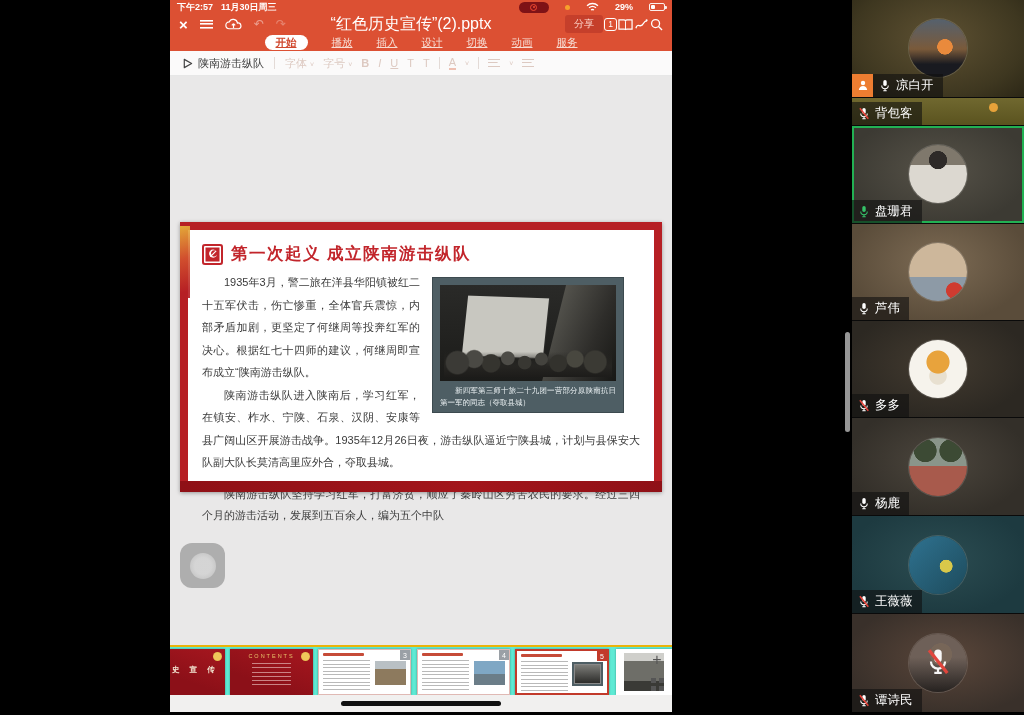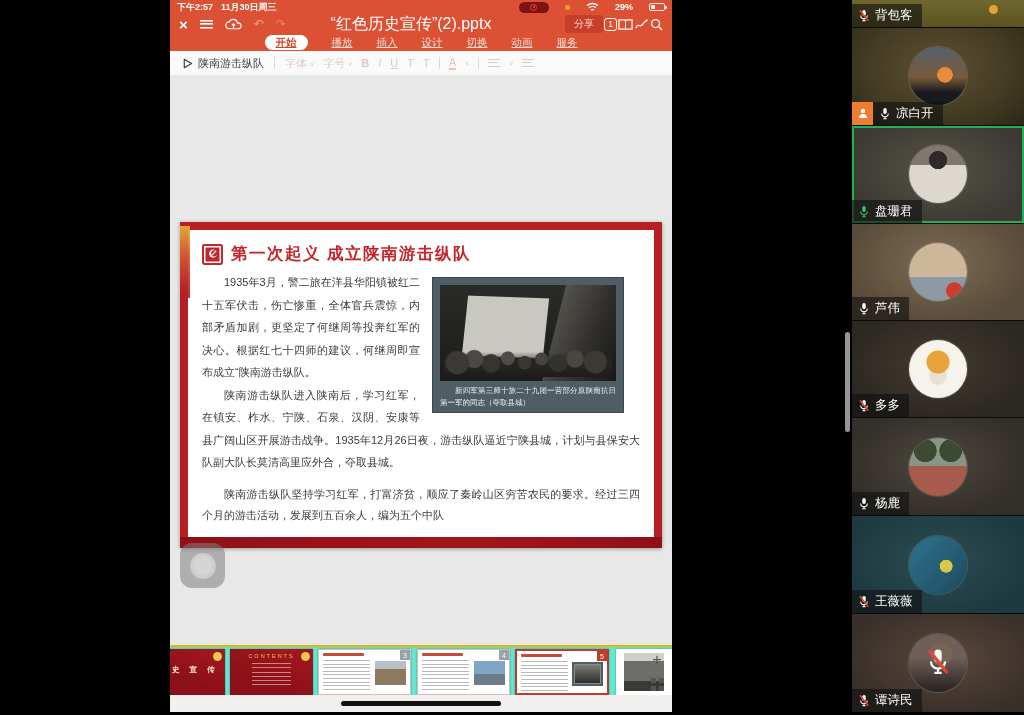--- a/index.html
+++ b/index.html
@@ -41,21 +41,21 @@
   .fb-sep { width:1px; height:12px; background:#e3dad6; }
   .fb-dis { color:#ddc9c1; display:flex; align-items:center; gap:9px; font-size:11px; }
   .fb-dis b { font-weight:bold; } .fb-dis .it { font-style:italic; } .fb-dis .un { text-decoration:underline; }
   .caret { font-size:7px; }
   .alines { display:inline-block; width:12px; height:9px; background:linear-gradient(#ddc9c1,#ddc9c1) 0 0/100% 1.4px no-repeat, linear-gradient(#ddc9c1,#ddc9c1) 0 50%/80% 1.4px no-repeat, linear-gradient(#ddc9c1,#ddc9c1) 0 100%/100% 1.4px no-repeat; }
   .fcA { border-bottom:2px solid #eec0b2; padding-bottom:0; }
 
   .canvas { position:relative; height:569px; background:#e9e8e8; }
 
   
-  .slide { position:absolute; left:10px; top:146px; width:482px; height:326px; background:#fff; border:8px solid #b61f24; box-shadow:0 1px 4px rgba(0,0,0,.35); }
+  .slide { position:absolute; left:10px; top:146px; width:482px; height:270px; background:#fff; border:8px solid #b61f24; box-shadow:0 1px 4px rgba(0,0,0,.35); }
   .slide-flag { position:absolute; left:-8px; top:-4px; width:10px; height:72px; background:linear-gradient(165deg,#e8b73a 0%,#d4542f 45%,#b61f24 90%); opacity:.9; }
   .slide-bottomband { position:absolute; left:-8px; right:-8px; bottom:-8px; height:11px; background:linear-gradient(90deg,#8f1016,#a3151b 60%,#8f1016); }
   .slide-title-row { display:flex; align-items:center; gap:8px; margin:13px 16px 0 14px; }
   .emblem { width:21px; height:21px; background:#c2252b; border-radius:3px; box-shadow:inset 0 0 0 2px #c2252b, inset 0 0 0 3.5px #fff; display:flex; align-items:center; justify-content:center; flex:0 0 auto; }
   .slide-title { font-size:16.5px; font-weight:bold; color:#c2252b; letter-spacing:1.5px; white-space:nowrap; }
   .slide-body { margin:6px 14px 0 14px; font-size:11px; color:#3a3a3a; line-height:2.05; text-align:justify; }
   .photo-box { float:right; width:192px; height:136px; background:#4e5e64; margin:6px 16px 8px 12px; padding:7px 7px 4px 7px; border:1px solid #3c4a4f; }
   .photo { position:relative; width:100%; height:96px; background:linear-gradient(180deg,#2a2a28 0%,#1b1b19 100%); overflow:hidden; }
   .photo .sheet { position:absolute; left:14%; top:12%; width:46%; height:62%; background:#c8c7c0; transform:skew(-6deg,2deg); filter:blur(.4px); }
   .photo .beam { position:absolute; right:-6%; top:-10%; width:42%; height:130%; background:linear-gradient(100deg,#55544e 0%,#2e2d2a 55%,#151513 100%); transform:skew(-14deg); }
@@ -307,51 +307,51 @@
 
     <div class="homestrip">
       <div class="homebar"></div>
     </div>
   </div>
 
   <div class="scroll-thumb"></div>
 
   <div class="sidebar">
 
-    <div class="tile bg-beibaoke" style="height:27px">
-      <span class="top-dot"></span>
-      <div class="nameplate" style="bottom:0">
-        <span class="np-core">
-          <svg width="12" height="13" viewBox="0 0 14 15">
-              <rect x="5" y="1" width="4" height="7" rx="2" fill="#fff"></rect>
-              <path d="M3.2 7.5a3.8 3.8 0 0 0 7.6 0" fill="none" stroke="#fff" stroke-width="1.2"></path>
-              <path d="M7 11.3v2M5 13.6h4" stroke="#fff" stroke-width="1.2"></path>
-              <path d="M2.2 1.4 12 13.6" stroke="#e8453c" stroke-width="1.8"></path>
-            </svg>
-          <span class="pname">背包客</span>
-        </span>
-      </div>
-    </div>
-
     <div class="tile bg-liangbaikai" style="height:97px">
       <div class="avatar av-liangbaikai"></div>
       <div class="nameplate">
         <span class="host-badge">
           <svg width="12" height="12" viewBox="0 0 12 12">
               <circle cx="6" cy="4" r="2.2" fill="#fff"></circle>
               <path d="M1.8 11c.4-2.6 2-4 4.2-4s3.8 1.4 4.2 4z" fill="#fff"></path>
             </svg>
         </span>
         <span class="np-core">
           <svg width="12" height="13" viewBox="0 0 14 15">
               <rect x="5" y="1" width="4" height="7" rx="2" fill="#fff"></rect>
               <path d="M3.2 7.5a3.8 3.8 0 0 0 7.6 0" fill="none" stroke="#fff" stroke-width="1.2"></path>
               <path d="M7 11.3v2M5 13.6h4" stroke="#fff" stroke-width="1.2"></path>
             </svg>
           <span class="pname">凉白开</span>
+        </span>
+      </div>
+    </div>
+
+    <div class="tile bg-beibaoke" style="height:27px">
+      <span class="top-dot"></span>
+      <div class="nameplate" style="bottom:0">
+        <span class="np-core">
+          <svg width="12" height="13" viewBox="0 0 14 15">
+              <rect x="5" y="1" width="4" height="7" rx="2" fill="#fff"></rect>
+              <path d="M3.2 7.5a3.8 3.8 0 0 0 7.6 0" fill="none" stroke="#fff" stroke-width="1.2"></path>
+              <path d="M7 11.3v2M5 13.6h4" stroke="#fff" stroke-width="1.2"></path>
+              <path d="M2.2 1.4 12 13.6" stroke="#e8453c" stroke-width="1.8"></path>
+            </svg>
+          <span class="pname">背包客</span>
         </span>
       </div>
     </div>
 
     <div class="tile bg-panshanjun active-speaker" style="height:97px">
       <div class="avatar av-panshanjun"></div>
       <div class="nameplate">
         <span class="np-core">
           <svg width="12" height="13" viewBox="0 0 14 15">
               <rect x="5" y="1" width="4" height="7" rx="2" fill="#35c168"></rect>

